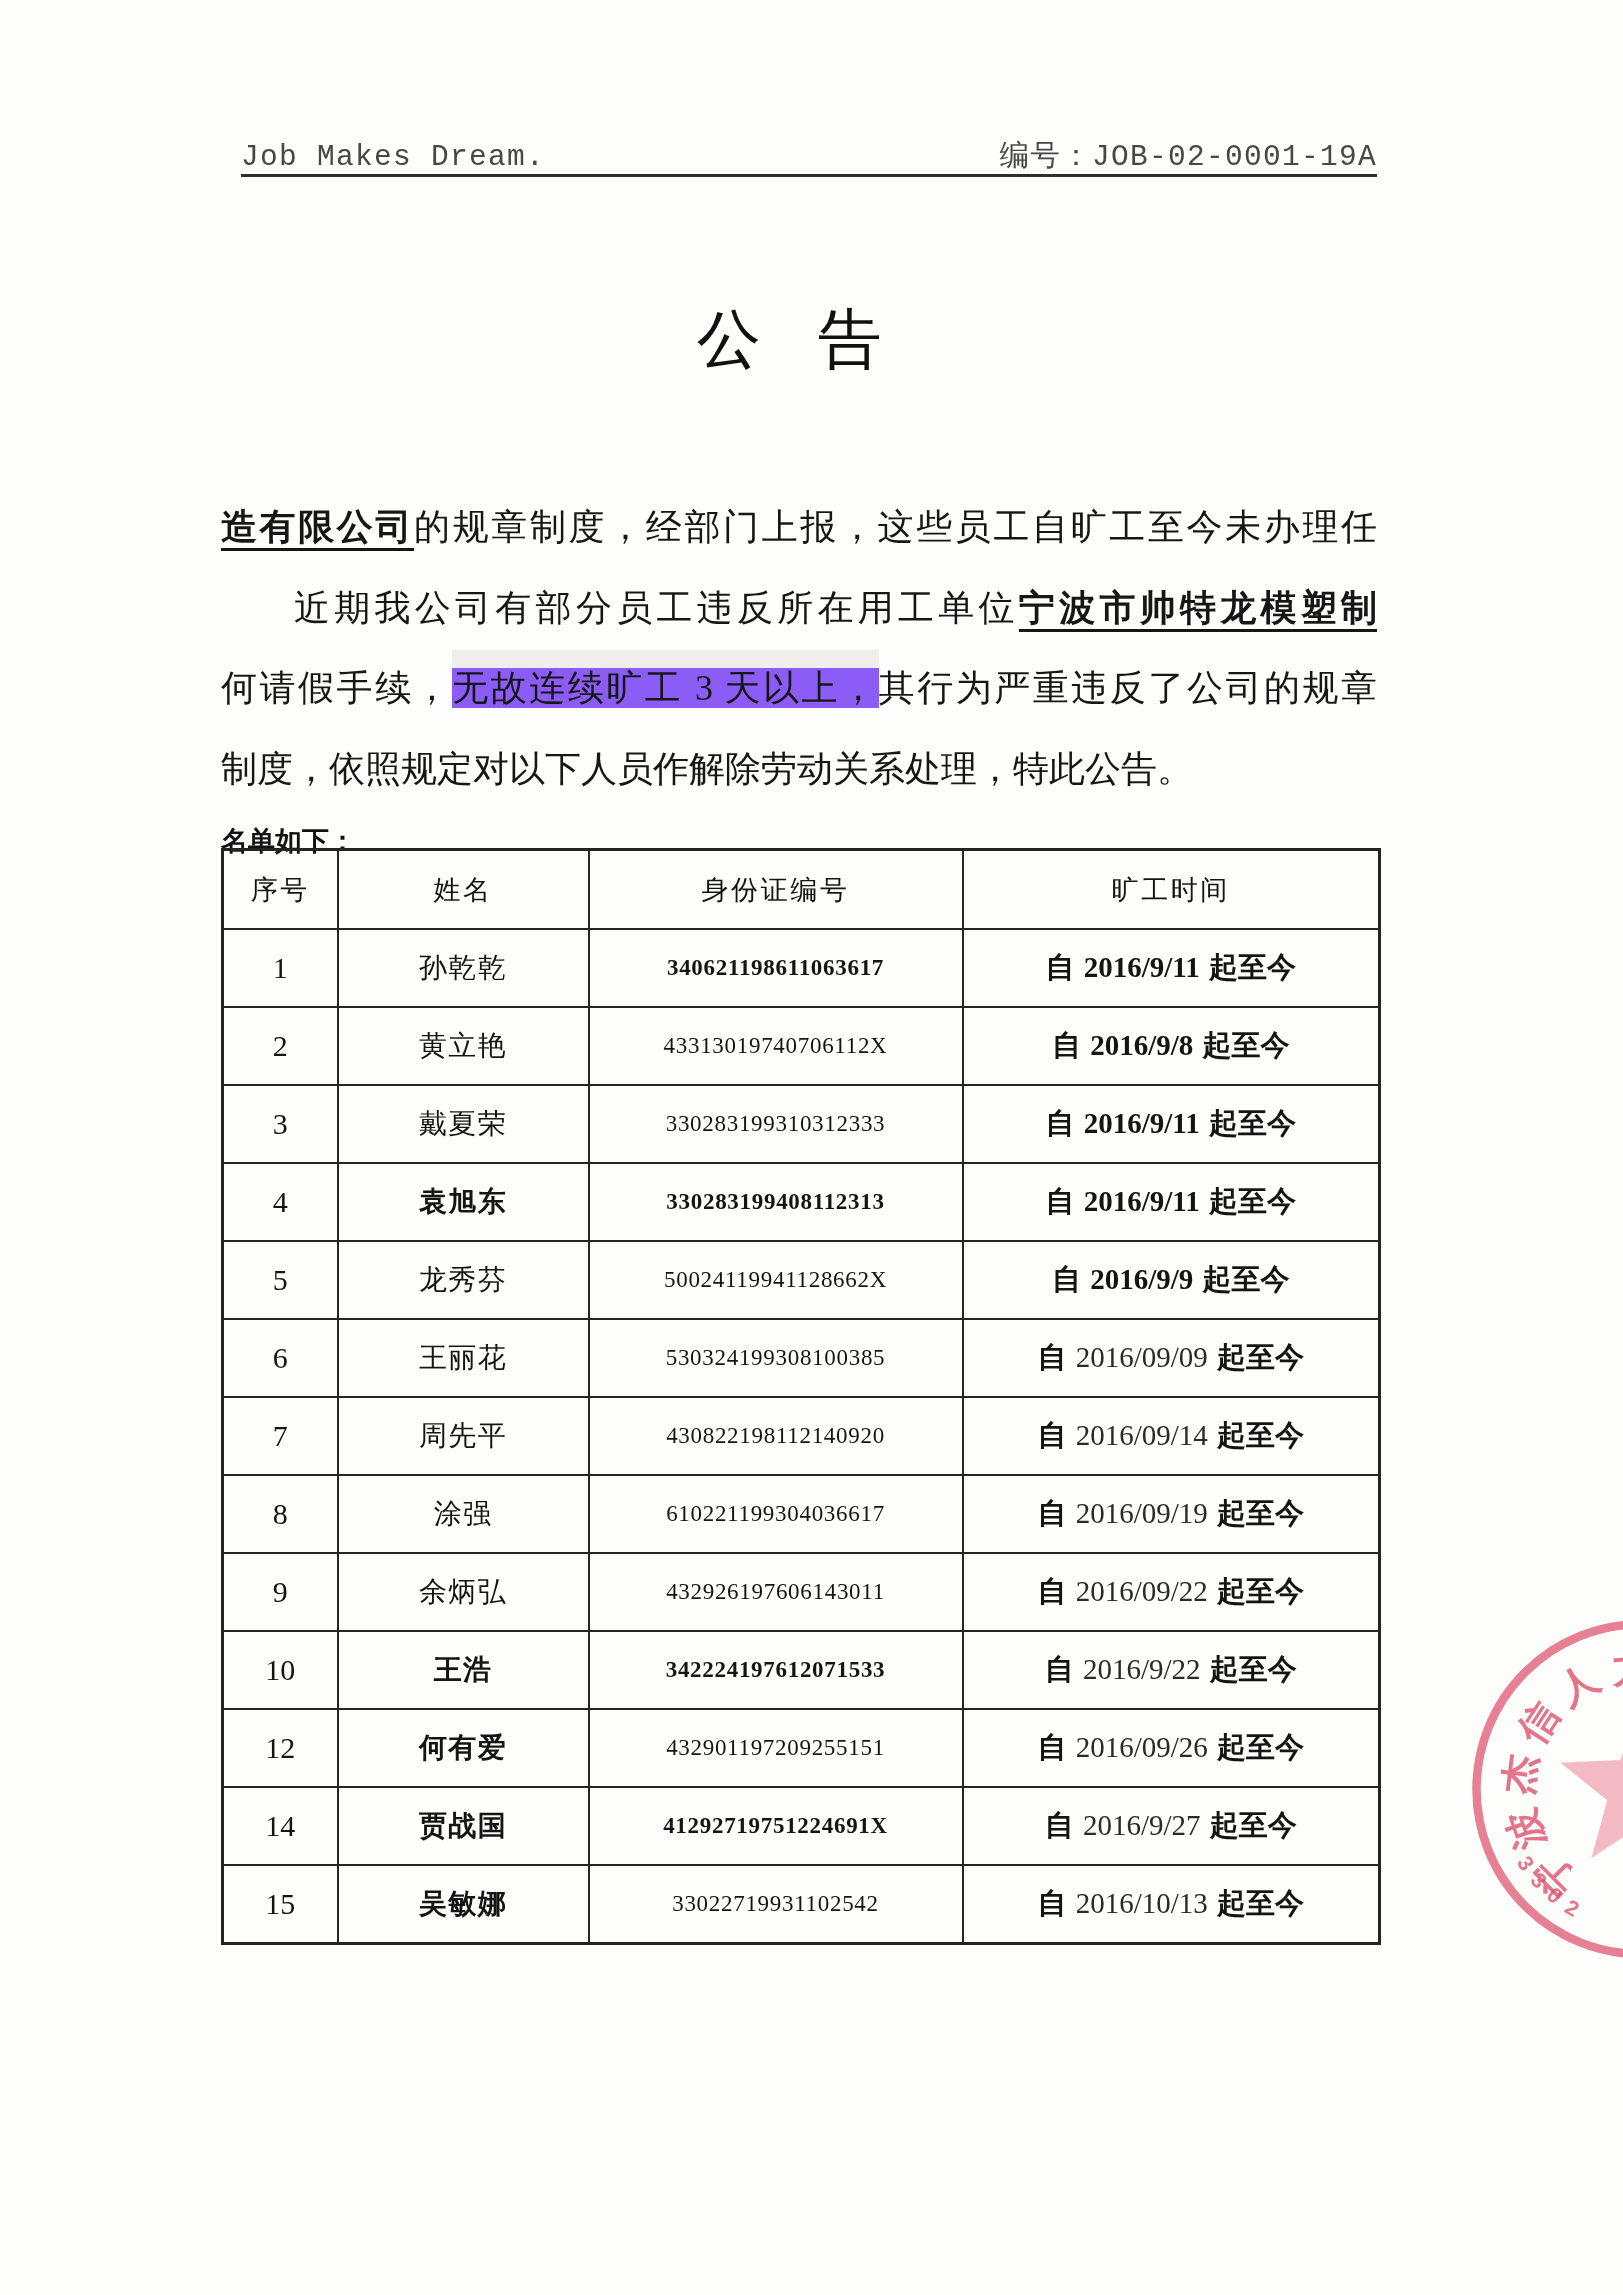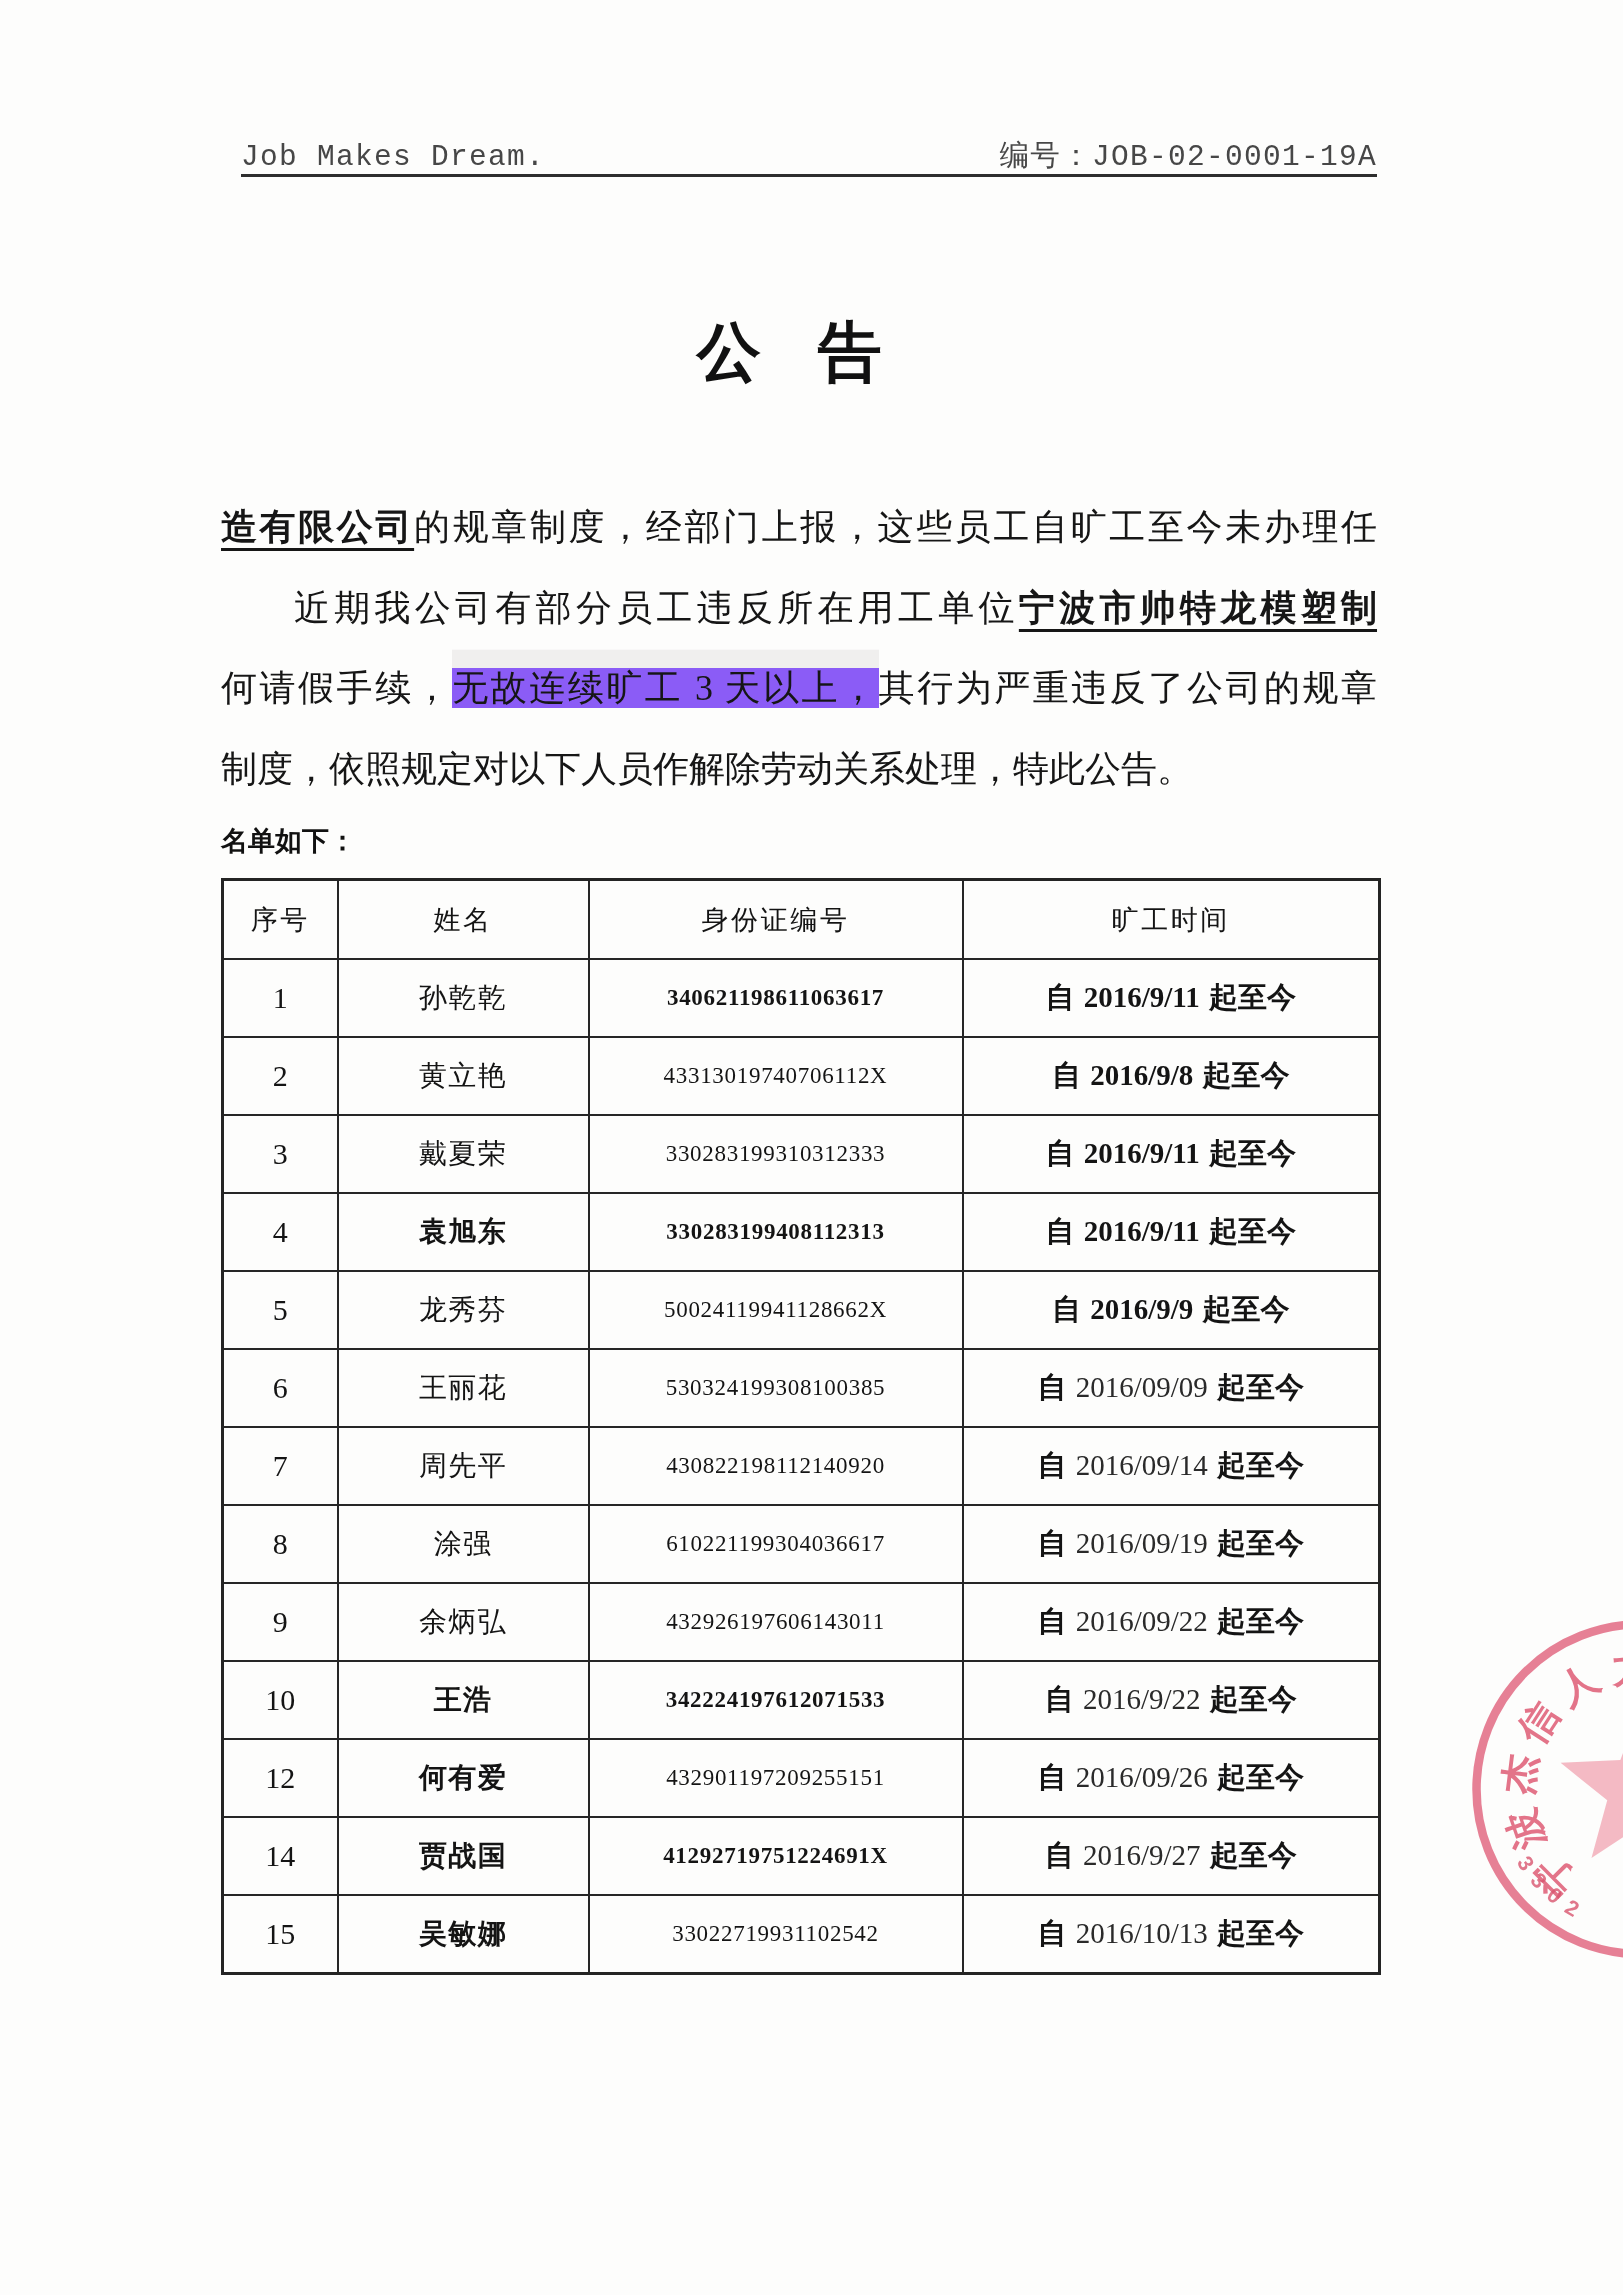--- a/index.html
+++ b/index.html
@@ -14,22 +14,22 @@
     display:flex;justify-content:space-between;align-items:baseline;
     font-family:"Liberation Mono","DejaVu Sans Mono",monospace;
     font-size:29.5px;color:#474747;letter-spacing:1.3px;white-space:nowrap;
   }
   .head-rule{
     position:absolute;left:241px;top:174px;width:1136px;height:3.3px;
     background:#2e2e2e;
   }
   
   .doc-title{
-    position:absolute;left:221px;top:309px;width:1156px;
-    text-align:center;font-size:64px;font-weight:bold;color:#111;
+    position:absolute;left:221px;top:296px;width:1156px;
+    text-align:center;font-size:64px;font-weight:normal;color:#111;
     font-family:"Liberation Sans","DejaVu Sans",sans-serif;
     letter-spacing:19.6px;
   }
   
   .notice-body{
     position:absolute;left:221px;top:486px;width:1156px;
     font-size:36px;line-height:81px;color:#161616;
   }
   .para-line{
     height:81px;white-space:nowrap;
@@ -44,21 +44,21 @@
   }
   .seg.shaded{background:#8b5cf6;box-shadow:0 -18.3px 0 #f0efee;}
   
   .list-label{
     position:absolute;left:221px;top:823px;
     font-size:27px;font-weight:bold;color:#111;
     font-family:"Liberation Sans","DejaVu Sans",sans-serif;
   }
   
   table.roster{
-    position:absolute;left:221px;top:878px;width:1156px;
+    position:absolute;left:221px;top:848px;width:1156px;
     border-collapse:collapse;table-layout:fixed;
     font-size:29px;color:#141414;border-radius:11px;
   }
   table.roster th,table.roster td{
     border:2px solid #262626;text-align:center;vertical-align:middle;
     padding:0;overflow:hidden;white-space:nowrap;
   }
   table.roster{border:3.3px solid #242424;}
   table.roster th{height:77px;font-weight:normal;font-size:27px;letter-spacing:2.6px;}
   table.roster td{height:76px;}

